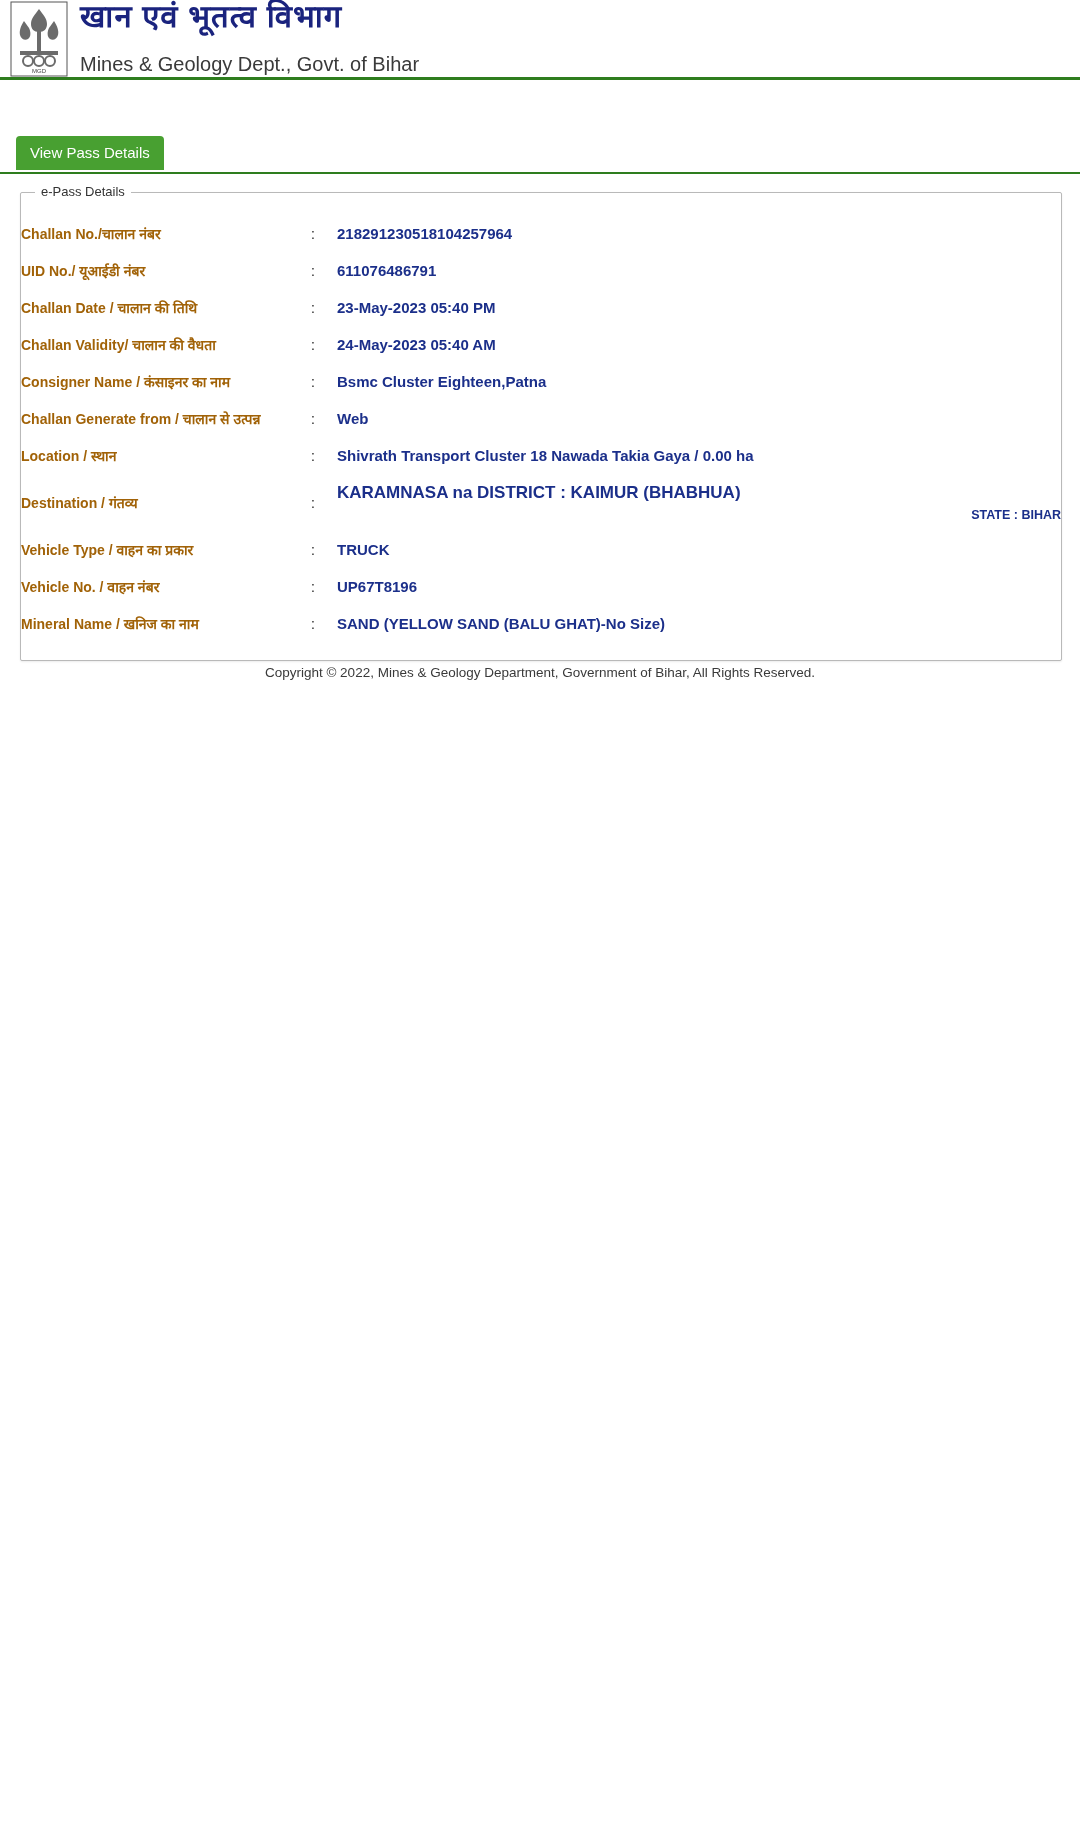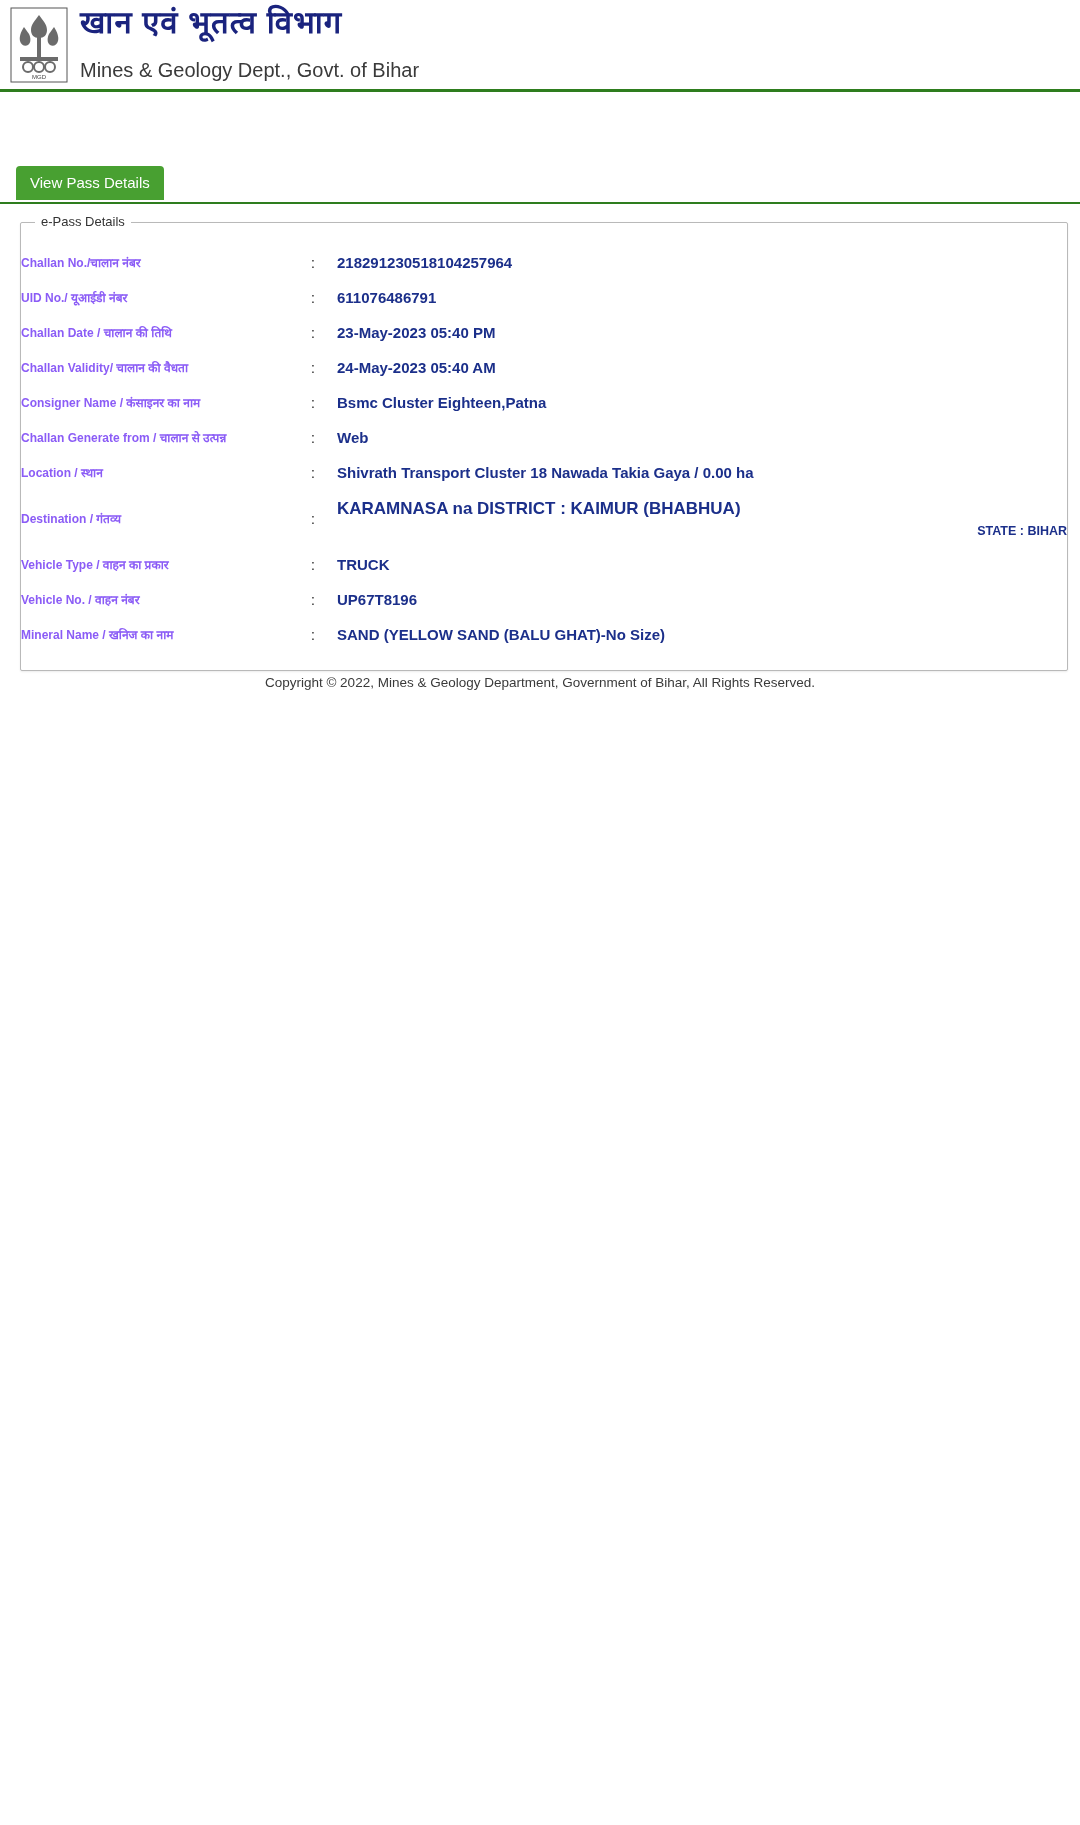--- a/index.html
+++ b/index.html
@@ -9,21 +9,21 @@
     font-family: "Liberation Sans", sans-serif;
   }
   body {
     width: 1080px;
     min-height: 1825px;
     position: relative;
   }
 
   
   .site-header {
-    height: 92px;
+    height: 80px;
     background: #ffffff;
     display: flex;
     align-items: center;
     padding-left: 10px;
     box-sizing: border-box;
     border-bottom: 3px solid #2e7d1e;
   }
   .emblem {
     width: 58px;
     height: 76px;
@@ -45,21 +45,21 @@
   }
   .header-en {
     font-size: 20px;
     color: #3a3a3a;
     line-height: 1.3;
     margin-top: 16px;
   }
 
   
   .tabstrip {
-    margin-top: 74px;
+    margin-top: 56px;
     padding-left: 16px;
     border-bottom: 2px solid #2e7d1e;
     height: 38px;
     box-sizing: border-box;
     position: relative;
   }
   .tab {
     display: inline-block;
     background: #48a031;
     color: #ffffff;
@@ -68,21 +68,21 @@
     border-top-left-radius: 4px;
     border-top-right-radius: 4px;
     line-height: 1;
     position: relative;
     top: 0px;
     cursor: pointer;
   }
 
   
   .panel {
-    margin: 18px 12px 0 20px;
+    margin: 18px 18px 0 20px;
     border: 1px solid #b9b9b9;
     border-radius: 2px;
     padding: 0 0 18px 0;
     position: relative;
     background: #ffffff;
     box-shadow: 0 1px 2px rgba(0,0,0,0.08);
   }
   .panel-legend {
     position: absolute;
     top: -9px;
@@ -98,23 +98,23 @@
     border-collapse: collapse;
     margin-top: 22px;
   }
   table.details td {
     vertical-align: middle;
     padding: 9px 0;
   }
   td.lbl {
     width: 290px;
     padding-left: 42px;
-    font-size: 12px;
+    font-size: 14px;
     font-weight: bold;
-    color: #8b5cf6;
+    color: #a16207;
   }
   td.sep {
     width: 26px;
     font-size: 14px;
     color: #222;
     text-align: left;
   }
   td.val {
     font-size: 15px;
     font-weight: bold;

